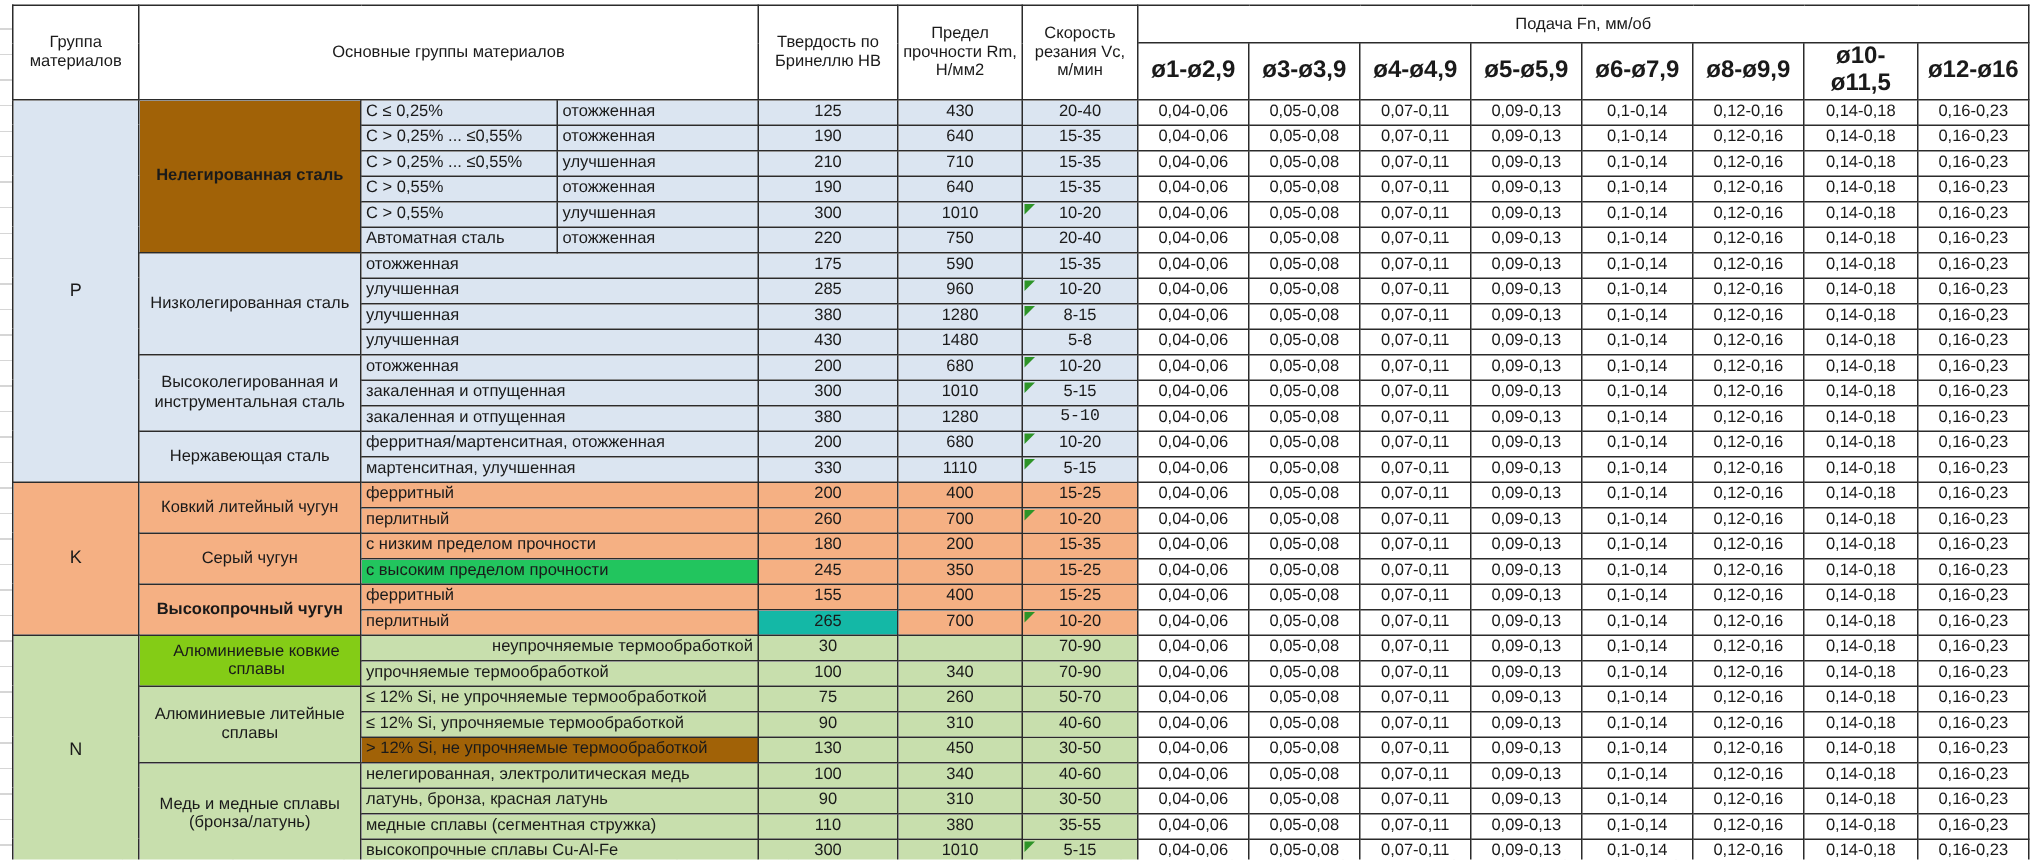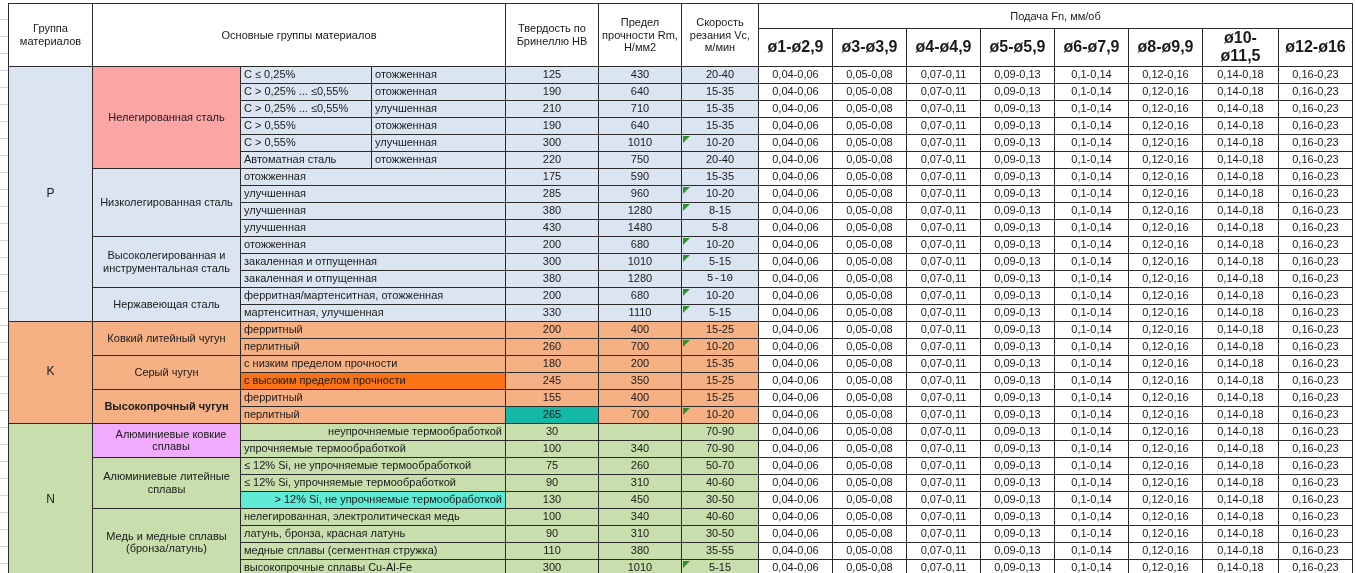--- a/index.html
+++ b/index.html
@@ -78,21 +78,21 @@
       <th class="feedcol">ø5-ø5,9</th>
       <th class="feedcol">ø6-ø7,9</th>
       <th class="feedcol">ø8-ø9,9</th>
       <th class="feedcol">ø10-ø11,5</th>
       <th class="feedcol">ø12-ø16</th>
     </tr>
   </thead>
   <tbody id="tbody">
       <tr>
         <td class="letter" rowspan="15" style="background: rgb(219, 229, 241);">P</td>
-        <td class="family" rowspan="6" style="background: #fca5a5;">Нелегированная сталь</td>
+        <td class="family" rowspan="6" style="background: #a16207; font-weight: bold;">Нелегированная сталь</td>
         <td class="sub" style="background: rgb(219, 229, 241);">C ≤ 0,25%</td>
         <td class="cond" style="background: rgb(219, 229, 241);">отожженная</td>
         <td class="num" style="background: rgb(219, 229, 241);">125</td>
         <td class="num" style="background: rgb(219, 229, 241);">430</td>
         <td class="num vc" style="background: rgb(219, 229, 241);">20-40</td>
         <td class="feed">0,04-0,06</td>
         <td class="feed">0,05-0,08</td>
         <td class="feed">0,07-0,11</td>
         <td class="feed">0,09-0,13</td>
         <td class="feed">0,1-0,14</td>
@@ -343,21 +343,21 @@
         <td class="feed">0,04-0,06</td>
         <td class="feed">0,05-0,08</td>
         <td class="feed">0,07-0,11</td>
         <td class="feed">0,09-0,13</td>
         <td class="feed">0,1-0,14</td>
         <td class="feed">0,12-0,16</td>
         <td class="feed">0,14-0,18</td>
         <td class="feed">0,16-0,23</td>
       </tr>
       <tr>
-        <td class="cond" colspan="2" style="background: #f97316;">с высоким пределом прочности</td>
+        <td class="cond" colspan="2" style="background: #22c55e;">с высоким пределом прочности</td>
         <td class="num" style="background: rgb(245, 176, 131);">245</td>
         <td class="num" style="background: rgb(245, 176, 131);">350</td>
         <td class="num vc" style="background: rgb(245, 176, 131);">15-25</td>
         <td class="feed">0,04-0,06</td>
         <td class="feed">0,05-0,08</td>
         <td class="feed">0,07-0,11</td>
         <td class="feed">0,09-0,13</td>
         <td class="feed">0,1-0,14</td>
         <td class="feed">0,12-0,16</td>
         <td class="feed">0,14-0,18</td>
@@ -387,21 +387,21 @@
         <td class="feed">0,05-0,08</td>
         <td class="feed">0,07-0,11</td>
         <td class="feed">0,09-0,13</td>
         <td class="feed">0,1-0,14</td>
         <td class="feed">0,12-0,16</td>
         <td class="feed">0,14-0,18</td>
         <td class="feed">0,16-0,23</td>
       </tr>
       <tr>
         <td class="letter" rowspan="9" style="background: rgb(200, 223, 173);">N</td>
-        <td class="family" rowspan="2" style="background: #f0abfc; padding-left: 12px;">Алюминиевые ковкие сплавы</td>
+        <td class="family" rowspan="2" style="background: #84cc16; padding-left: 12px;">Алюминиевые ковкие сплавы</td>
         <td class="cond" colspan="2" style="background: rgb(200, 223, 173); text-align: right;">неупрочняемые термообработкой</td>
         <td class="num" style="background: rgb(200, 223, 173);">30</td>
         <td class="num" style="background: rgb(200, 223, 173);"></td>
         <td class="num vc" style="background: rgb(200, 223, 173);">70-90</td>
         <td class="feed">0,04-0,06</td>
         <td class="feed">0,05-0,08</td>
         <td class="feed">0,07-0,11</td>
         <td class="feed">0,09-0,13</td>
         <td class="feed">0,1-0,14</td>
         <td class="feed">0,12-0,16</td>
@@ -445,21 +445,21 @@
         <td class="feed">0,04-0,06</td>
         <td class="feed">0,05-0,08</td>
         <td class="feed">0,07-0,11</td>
         <td class="feed">0,09-0,13</td>
         <td class="feed">0,1-0,14</td>
         <td class="feed">0,12-0,16</td>
         <td class="feed">0,14-0,18</td>
         <td class="feed">0,16-0,23</td>
       </tr>
       <tr>
-        <td class="cond" colspan="2" style="background: #5eead4; text-align: right;">&gt; 12% Si, не упрочняемые термообработкой</td>
+        <td class="cond" colspan="2" style="background: #a16207;">&gt; 12% Si, не упрочняемые термообработкой</td>
         <td class="num" style="background: rgb(200, 223, 173);">130</td>
         <td class="num" style="background: rgb(200, 223, 173);">450</td>
         <td class="num vc" style="background: rgb(200, 223, 173);">30-50</td>
         <td class="feed">0,04-0,06</td>
         <td class="feed">0,05-0,08</td>
         <td class="feed">0,07-0,11</td>
         <td class="feed">0,09-0,13</td>
         <td class="feed">0,1-0,14</td>
         <td class="feed">0,12-0,16</td>
         <td class="feed">0,14-0,18</td>

